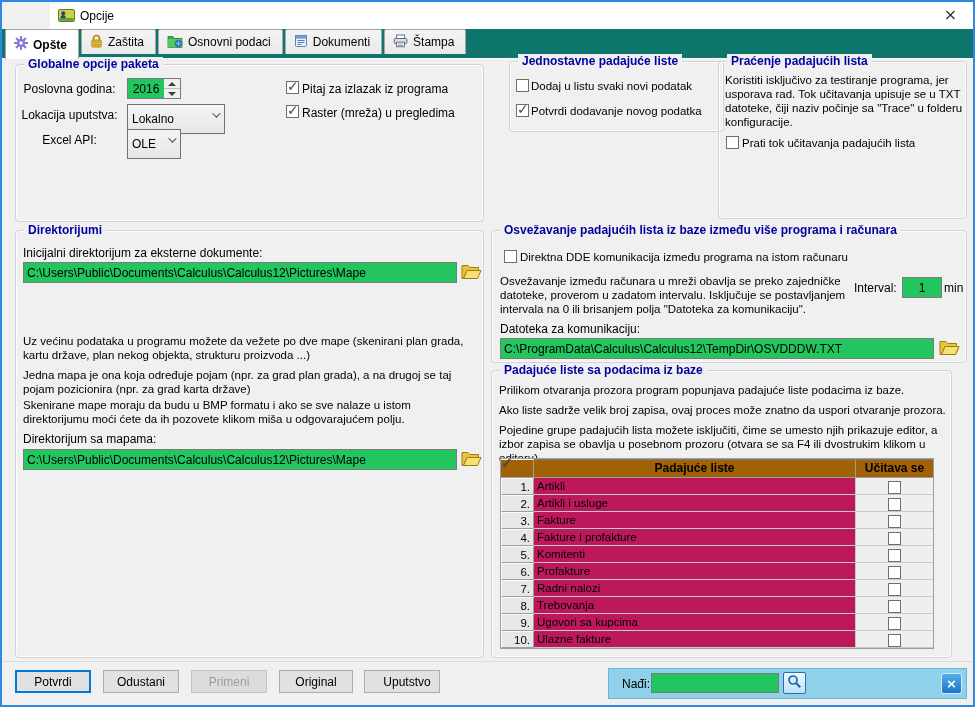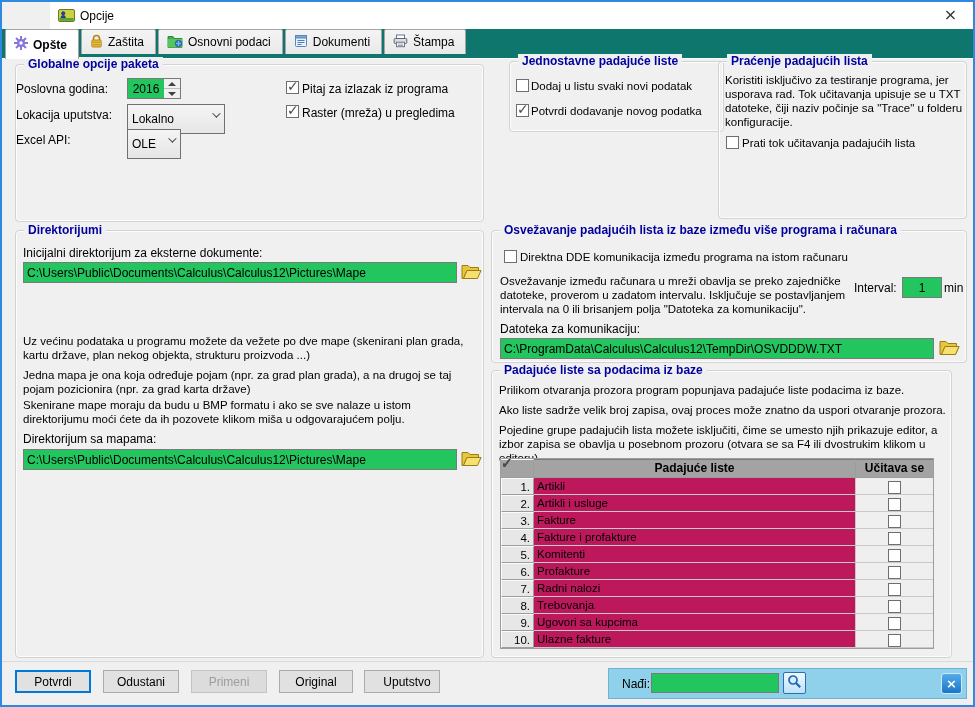--- a/index.html
+++ b/index.html
@@ -45,21 +45,21 @@
   .spinner .dn { bottom:0; }
   .spinner .up::after { content:""; position:absolute; left:4px; top:3px; border-left:4px solid transparent;
     border-right:4px solid transparent; border-bottom:4px solid #404040; }
   .spinner .dn::after { content:""; position:absolute; left:4px; top:3px; border-left:4px solid transparent;
     border-right:4px solid transparent; border-top:4px solid #404040; }
   .browse { position:absolute; width:22px; height:20px; background:transparent; border:none; cursor:default; }
   
   #db-table { position:absolute; left:8px; top:87px; width:434px; border:1px solid #9d9d9d; background:#efefef; }
   .trow, #db-thead { display:flex; }
   #db-thead { height:19px; }
-  .hc { background:#a3a3a3; border-top:1px solid #7d7d7d; border-bottom:1px solid #9d9d9d;
+  .hc { background:#a16207; border-top:1px solid #7d7d7d; border-bottom:1px solid #9d9d9d;
     border-right:1px solid #9d9d9d; font-weight:bold; font-size:12px; text-align:center; line-height:17px; }
   .hc.num { width:33px; border-top:1px solid #fdfdfd; }
   .hc.name { width:322px; }
   .hc.chk { width:77px; border-right:none; }
   .trow { height:17px; }
   .tc { font-size:11.5px; line-height:16px; }
   .tc.num { width:33px; background:#e7e7e7; border-top:1px solid #fbfbfb; border-left:1px solid #fbfbfb;
     border-right:1px solid #9d9d9d; border-bottom:1px solid #9d9d9d; text-align:right; padding-right:3px; }
   .tc.name { width:322px; background:#be185d; border-right:1px solid #c6c6c6; border-bottom:1px solid #c9c9c9; padding-left:3px; }
   .tc.chk { width:77px; background:#efefef; border-bottom:1px solid #c9c9c9; text-align:center; }
@@ -73,21 +73,21 @@
   #search-panel { position:absolute; left:606px; top:6px; width:359px; height:31px; background:#8fd0ea;
     border:1px solid #6db3d2; }
   #search-panel .lbl { top:8px; left:13px; }
   #find-input { left:42px; top:4px; width:128px; height:20px; }
   #search-btn { position:absolute; left:174px; top:3px; width:23px; height:22px;
     background:linear-gradient(#eef8ff,#bfe2f8); border:1px solid #2a6fae; border-radius:2px; padding:0; }
   #panel-close-btn { position:absolute; right:4px; top:4px; width:21px; height:21px;
     background:linear-gradient(#54aceb,#1a75c8); border:1px solid #cfe8fa; border-radius:3px;
     color:#fff; font-weight:bold; font-size:13px; line-height:18px; text-align:center;
     font-family:"DejaVu Sans", sans-serif; }
-  .right-lbl { text-align:left; }
+  .right-lbl { text-align:center; }
 </style>
 </head>
 <body>
 
 <div id="window">
 
   <div id="titlebar">
     <span id="app-icon">
       <svg width="17" height="15" viewBox="0 0 17 15">
         <rect x="0.5" y="1.5" width="16" height="12" rx="1.5" fill="#ccd23f" stroke="#6b7a1e"></rect>

